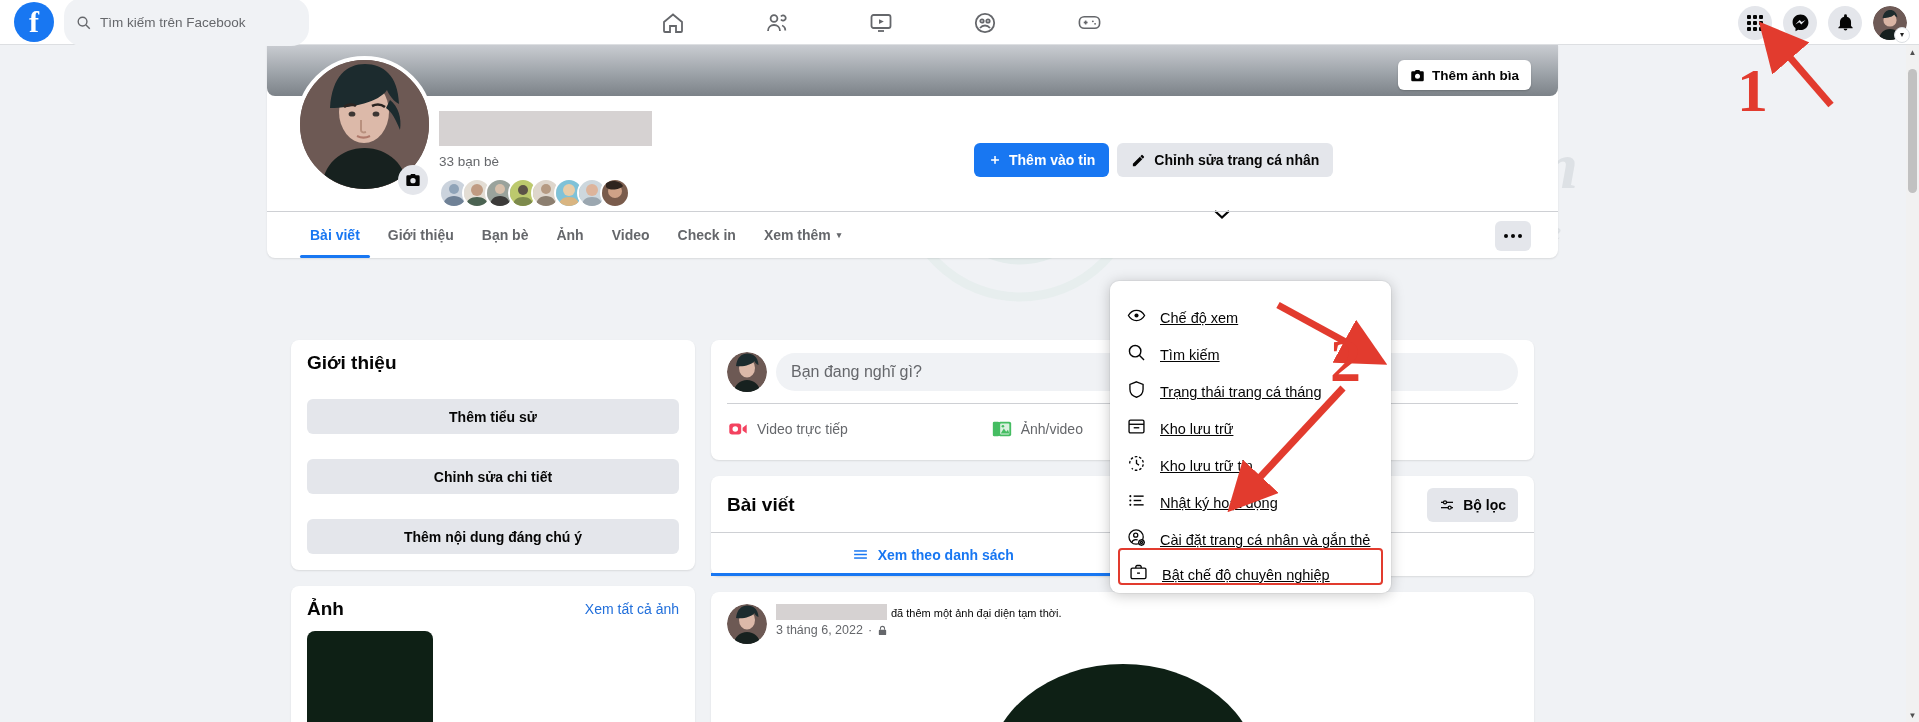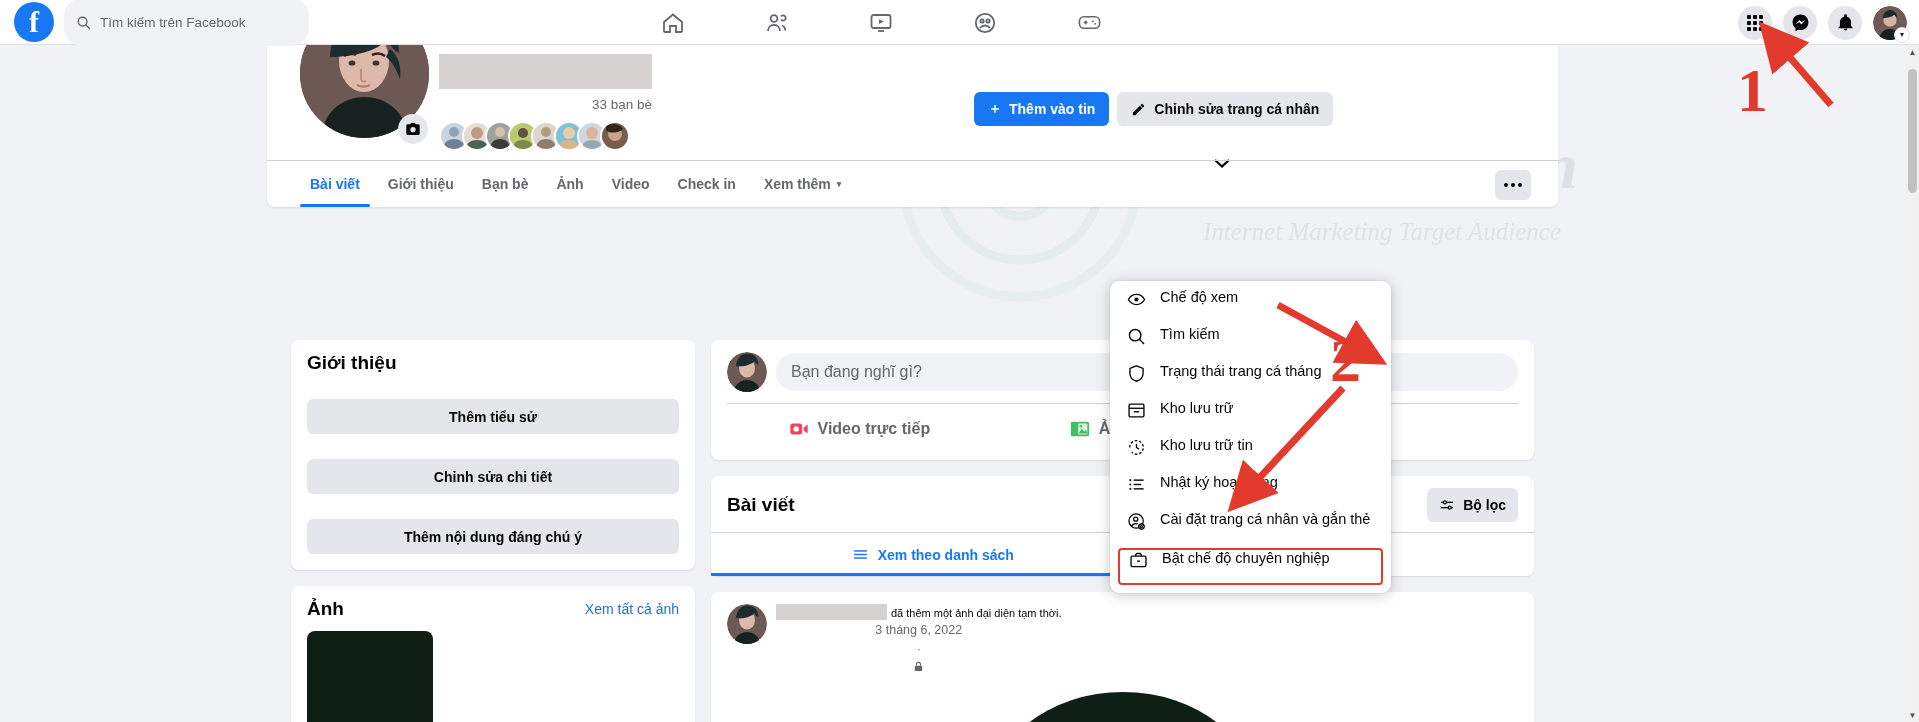--- a/index.html
+++ b/index.html
@@ -54,21 +54,21 @@
   }
   .prof-body { position:relative; height:162px; }
   .pfp {
     position:absolute; left:29px; top:-40px; width:137px; height:137px; border-radius:50%;
     border:4px solid #fff; overflow:hidden; background:#6e5a56;
   }
   .cam-badge {
     position:absolute; left:131px; top:69px; width:30px; height:30px; border-radius:50%;
     background:#e4e6eb; display:flex; align-items:center; justify-content:center;
   }
-  .name-block { position:absolute; left:172px; top:9px;text-align:right; }
+  .name-block { position:absolute; left:172px; top:15px; }
   .name-redact { width:213px; height:35px; background:#d6d2d2; }
   .friend-count { margin-top:8px; font-size:13.5px; color:#65676b; }
   .friend-avatars { margin-top:9px; display:flex; }
   .fa { width:30px; height:30px; border-radius:50%; border:2px solid #fff; margin-left:-7px; overflow:hidden; }
   .fa:first-child { margin-left:0; }
   .actions { position:absolute; left:707px; top:47px; display:flex; gap:8px; }
   .btn-blue {
     height:34px; background:#1877f2; color:#fff; border-radius:6px; display:flex; align-items:center;
     gap:7px; padding:0 14px; font-size:14px; font-weight:600;
   }
@@ -114,51 +114,51 @@
 
   .composer { padding:12px 16px; }
   .composer-top { display:flex; align-items:center; gap:9px; }
   .composer-av { width:40px; height:40px; border-radius:50%; overflow:hidden; }
   .composer-input {
     flex:1; height:38px; background:#f0f2f5; border-radius:20px; display:flex; align-items:center;
     padding-left:15px; color:#65676b; font-size:16px;
   }
   .composer-div { height:1px; background:#ced0d4; margin:11px 0 6px 0; }
   .composer-acts { display:flex; }
-  .cact { flex:1; display:flex; align-items:center; justify-content:center; gap:8px; height:38px;
-    font-size:16px; font-weight:700; color:#65676b; }
+  .cact { flex:1; display:flex; align-items:center; justify-content:flex-start; gap:8px; height:38px;
+    font-size:14px; font-weight:400; color:#65676b; }
 
   .posts-card { margin-top:16px; padding:0; }
   .posts-head { display:flex; align-items:center; justify-content:space-between; padding:12px 16px 10px 16px; }
   .posts-head h2 { font-size:19px; font-weight:700; }
   .filter-btn { height:34px; background:#e4e6eb; border-radius:6px; display:flex; align-items:center; gap:8px;
     padding:12px 12px; font-size:14px; font-weight:600; color:#050505; }
   .view-row { display:flex; border-top:1px solid #ced0d4; }
   .view-tab { flex:1; display:flex; align-items:center; justify-content:center; gap:9px; height:43px;
     font-size:14px; font-weight:600; color:#65676b; position:relative;padding-left:32px; }
   .view-tab.active { color:#1877f2; }
   .view-tab.active::after { content:""; position:absolute; left:0; right:0; bottom:0; height:3px; background:#1877f2; }
 
   .post-card { margin-top:16px; padding:12px 16px; }
   .post-head { display:flex; gap:9px; align-items:flex-start; }
   .post-av { width:40px; height:40px; border-radius:50%; overflow:hidden; flex:none; }
   .post-name-redact { display:inline-block; width:111px; height:16px; background:#d6d2d2; vertical-align:-3px; margin-right:4px; }
   .post-line1 { font-size:11px; color:#050505; }
-  .post-meta { margin-top:3px; font-size:12.5px; color:#65676b; display:flex; align-items:center; gap:5px;flex-direction:column; }
+  .post-meta { margin-top:3px; font-size:12.5px; color:#65676b; display:flex; align-items:center; gap:5px; }
   .post-img { margin-top:12px; height:70px; background:#fff; position:relative; overflow:hidden; }
   .post-img-inner { position:absolute; left:50%; transform:translateX(-50%); top:8px; width:270px; height:180px;
     border-radius:50% 50% 0 0 / 60% 60% 0 0; background:#0e2015; }
 
   
   .menu {
     position:absolute; left:1110px; top:281px; width:281px; background:#fff; border-radius:9px;
     box-shadow:0 2px 14px rgba(0,0,0,.22), 0 0 0 1px rgba(0,0,0,.04); padding:8px; z-index:60;
   }
-  .menu-item { height:37px; display:flex; align-items:flex-start; gap:13px; padding:0 8px; border-radius:6px;
-    font-size:14.5px; color:#050505; }
+  .menu-item { height:37px; display:flex; align-items:flex-end; gap:13px; padding:0 8px; border-radius:6px;
+    font-size:14.5px; color:#050505;text-decoration:underline; }
   .menu-item.boxed { border:2px solid #e23b2e; border-radius:4px; }
   .mi-ic { width:21px; height:21px; display:flex; align-items:center; justify-content:center; color:#050505; flex:none; }
 
   
   .wm { position:absolute; pointer-events:none; z-index:3; color:#c7cdd2; user-select:none; }
   .wm-main { left:1205px; top:128px; font-size:66px; font-style:italic; font-weight:700;
     font-family:"Liberation Serif", serif; opacity:.45; letter-spacing:1px; }
   .wm-sub { left:1203px; top:218px; font-size:25px; font-style:italic;
     font-family:"Liberation Serif", serif; opacity:.42; }
   .wm-rings { left:890px; top:75px; opacity:.5; }
@@ -277,20 +277,29 @@
       <path d="M130 -12a117 117 0 1 0 117 117" stroke="#d8e8e3"></path>
       <path d="M240 60a90 90 0 0 1 60 70" stroke="#cfe0ea"></path>
     </g>
     <circle cx="212" cy="98" r="14" fill="none" stroke="#cfe3dd" stroke-width="8"></circle>
     <circle cx="297" cy="98" r="18" fill="none" stroke="#cfe0ea" stroke-width="9"></circle>
   </svg>
   <div class="wm wm-main">IMTA.edu.vn</div>
   <div class="wm wm-sub">Internet Marketing Target Audience</div>
 
   <div class="profile-card">
+    <div class="cover">
+      <div class="cover-btn">
+        <svg width="15" height="15" viewBox="0 0 24 24" fill="#050505">
+          <path d="M9 3 8 5H4a2 2 0 0 0-2 2v12a2 2 0 0 0 2 2h16a2 2 0 0 0 2-2V7a2 2 0 0 0-2-2h-4l-1-2z"></path>
+          <circle cx="12" cy="13" r="4" fill="#fff"></circle>
+        </svg>
+        <span>Thêm ảnh bìa</span>
+      </div>
+    </div>
 
     <div class="prof-body">
       <div class="pfp">
         <svg width="129" height="129" viewBox="0 0 129 129">
           <rect width="129" height="129" fill="#6d5954"></rect>
           <path d="M22 129c0-24 19-41 42.5-41S107 105 107 129z" fill="#17211f"></path>
           <ellipse cx="64" cy="52" rx="25" ry="31" fill="#dcb9a9"></ellipse>
           <path d="M30 48C32 16 47 4 65 4s33 11 34 40c-8-4-12-14-12-14-8 12-34 18-57 18z" fill="#1c2b2e"></path>
           <path d="M90 40c8 6 12 18 10 30-4-10-8-18-14-22z" fill="#1c2b2e"></path>
           <ellipse cx="52" cy="54" rx="3.4" ry="2.6" fill="#3c3633"></ellipse>

